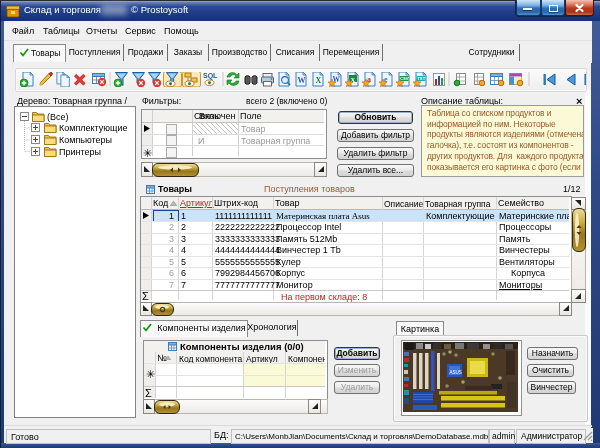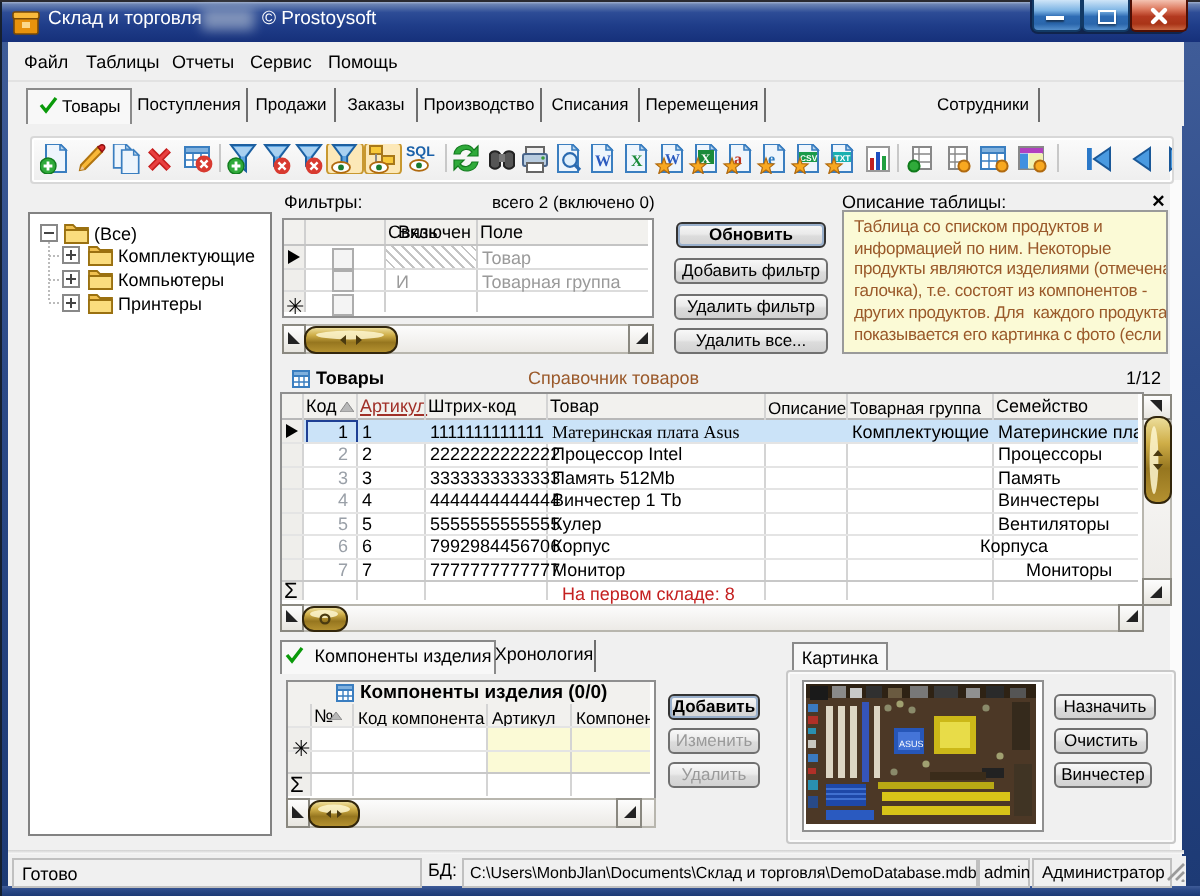--- a/index.html
+++ b/index.html
@@ -294,20 +294,21 @@
         </g>
 <g transform="translate(562,1)">
           <path d="M3 1 L11 6.5 L3 12 Z" fill="#4a9ae0" stroke="#1a5898" stroke-width="1"></path>
         </g>
 <g transform="translate(580,1)">
           <path d="M3 1 L11 6.5 L3 12 Z" fill="#4a9ae0" stroke="#1a5898" stroke-width="1"></path>
         </g>
 </svg>
 </div>
 
+<div class="a" style="left:17px;top:96px;">Дерево: Товарная группа /</div>
 <div class="gridbox" style="left:14px;top:106px;width:120px;height:310px;border:1px solid #828282;"></div>
 <div id="tree">
 <svg class="a" style="left:18px;top:110px" width="110" height="52" viewBox="0 0 110 52">
 <defs>
  <g id="folder">
             <path d="M0.5 2.5 h4 l1.5 1.5 h6 v7.5 h-11.5 z" fill="#f0c050" stroke="#9a7010" stroke-width="0.9"></path>
             <path d="M0.5 5 h11.5 v6.5 h-11.5 z" fill="#fadc7e" stroke="#9a7010" stroke-width="0.9"></path>
           </g>
  <g id="pbox">
             <rect x="0.5" y="0.5" width="8" height="8" fill="#fff" stroke="#888"></rect>
@@ -403,21 +404,21 @@
 </div>
 
 <div id="maintable">
 
 <svg class="a" style="left:146px;top:185px" width="9" height="9">
         <rect x="0.5" y="0.5" width="8" height="8" fill="#fff" stroke="#3a7ec0"></rect>
         <rect x="0.5" y="0.5" width="8" height="2.5" fill="#7fb0dd" stroke="#3a7ec0"></rect>
         <path d="M3.5 3 v6 M6 3 v6 M0.5 6 h8" stroke="#3a7ec0" stroke-width="0.7"></path>
       </svg>
 <div class="a" style="left:158px;top:184px;font-weight:bold;">Товары</div>
-<div class="a" style="left:264px;top:184px;color:#9a592a;">Справочник товаров</div>
+<div class="a" style="left:264px;top:184px;color:#9a592a;">Поступления товаров</div>
 <div class="a" style="left:563px;top:184px;">1/12</div>
 
 <div class="gridbox" style="left:140px;top:196px;width:430px;height:105px;"></div>
 <div class="a" style="left:141px;top:197px;width:10px;height:103px;background:#efeeeb;"></div>
 
 <div class="a hdr" style="left:141px;top:197px;width:428px;height:12px;"></div>
 <div class="a" style="left:153px;top:198px;">Код</div>
 <svg class="a" style="left:170px;top:201px" width="7" height="5">
         <path d="M0 5 L3.5 0 L7 5 Z" fill="#b8b8b8" stroke="#888" stroke-width="0.5"></path>
       </svg>
@@ -482,22 +483,22 @@
 <div class="a" style="left:276px;top:268px;">Корпус</div>
 <div class="a" style="left:276px;top:280px;text-align:center;">Монитор</div>
 
 <div class="a" style="left:426px;top:211px;">Комплектующие</div>
 
 <div class="a" style="left:499px;top:211px;width:70px;overflow:hidden;white-space:nowrap;">Материнские платы</div>
 <div class="a" style="left:499px;top:222px;">Процессоры</div>
 <div class="a" style="left:499px;top:234px;">Память</div>
 <div class="a" style="left:499px;top:245px;">Винчестеры</div>
 <div class="a" style="left:499px;top:257px;">Вентиляторы</div>
-<div class="a" style="left:490px;top:268px;">Корпуса</div>
-<div class="a" style="left:513px;top:280px;">Мониторы</div>
+<div class="a" style="left:511px;top:268px;">Корпуса</div>
+<div class="a" style="left:499px;top:280px;text-decoration:underline;">Мониторы</div>
 
 <div class="a" style="left:142px;top:290px;font-size:11px;">Σ</div>
 <div class="a" style="left:281px;top:292px;color:#c42020;">На первом складе: 8</div>
 
 <div class="sbtrack" style="left:140px;top:302px;width:430px;height:12px;"></div>
 <div class="sbtn" style="left:140px;top:302px;width:10px;height:12px;"><svg width="8" height="8" style="margin:1px">
           <path d="M1 7 L1 1 L7 7 Z" fill="#222"></path>
         </svg></div>
 <div class="pill" style="left:151px;top:302.5px;width:21px;height:11px;"><svg width="21" height="11">
           <ellipse cx="10" cy="3" rx="7" ry="2" fill="#fdf6cf" opacity="0.85"></ellipse>

